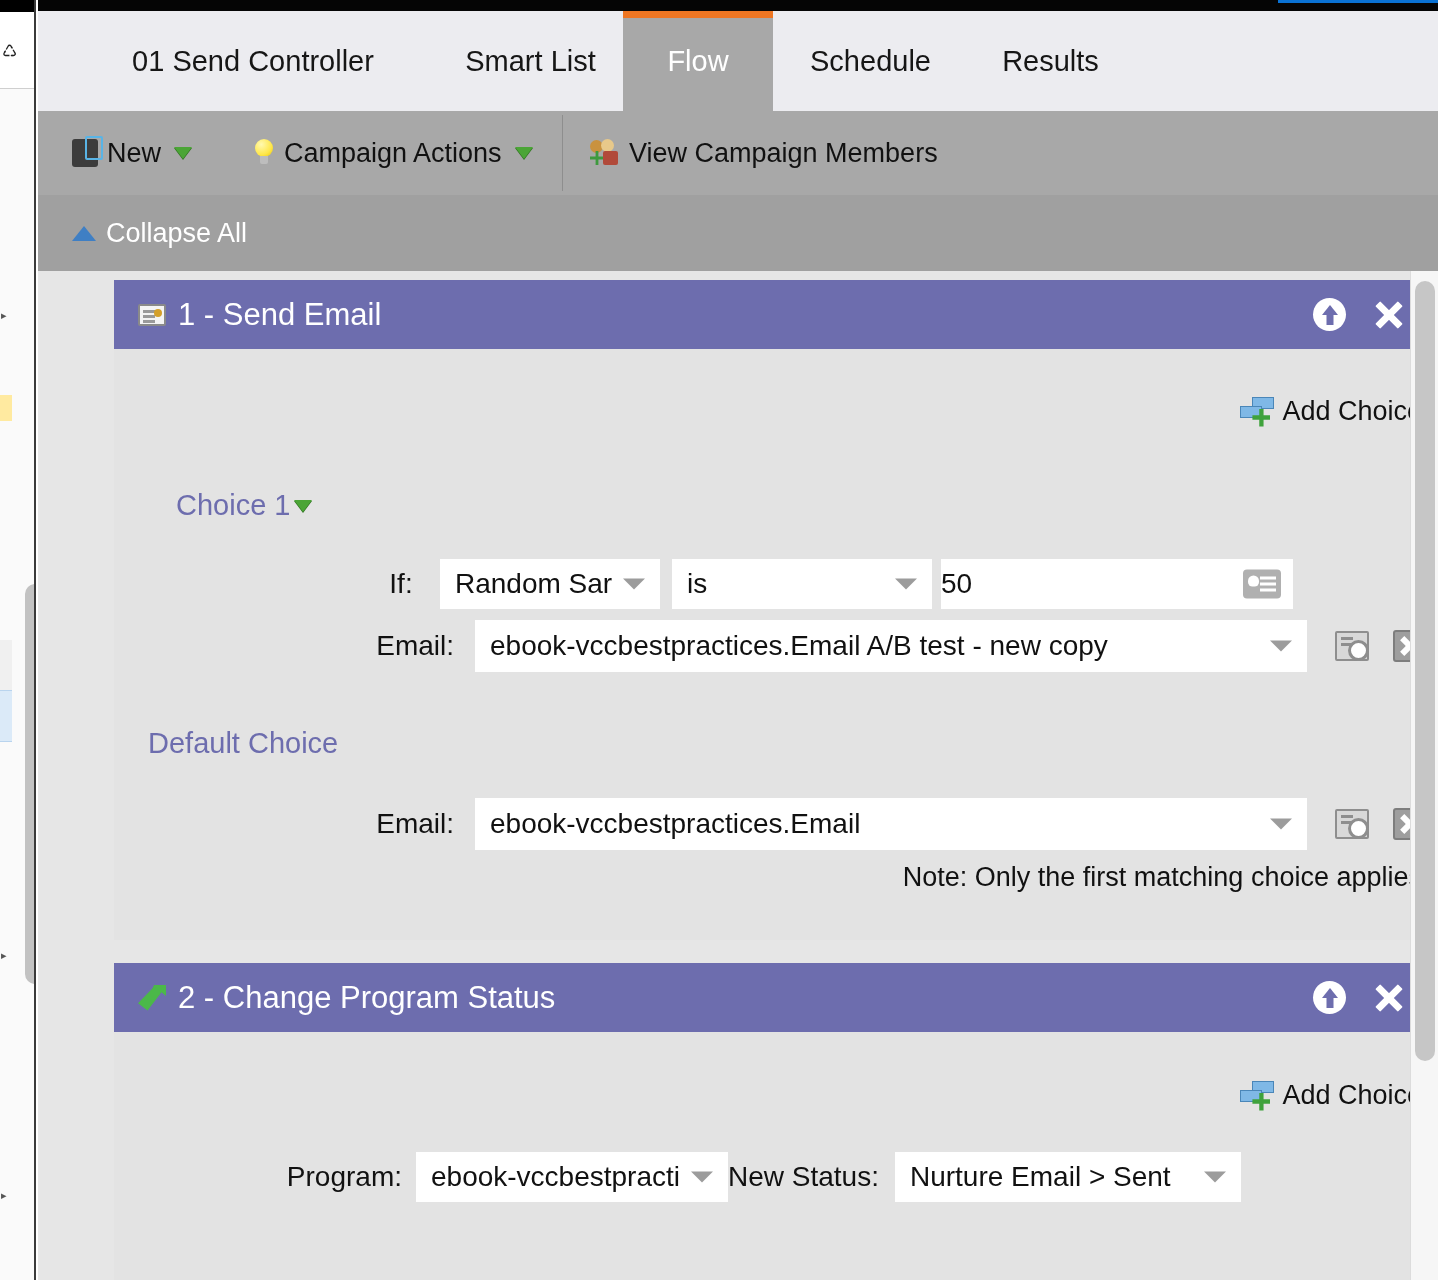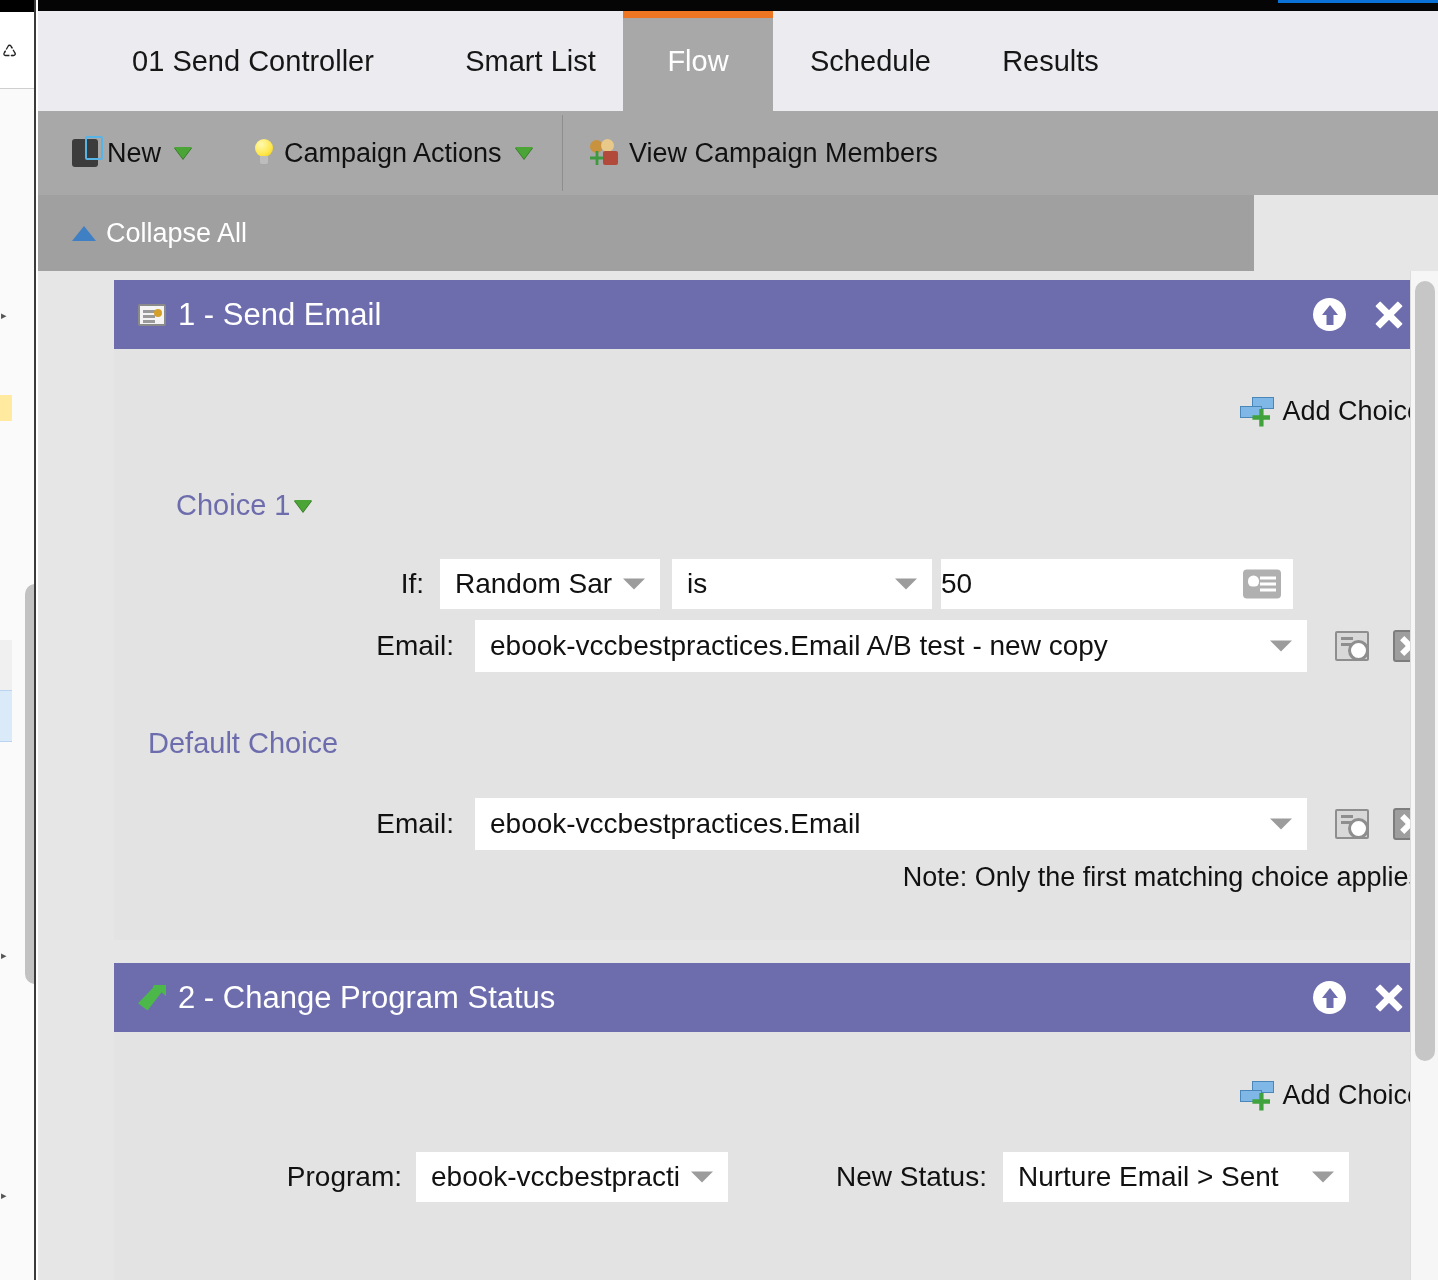--- a/index.html
+++ b/index.html
@@ -121,21 +121,21 @@
   .ic-members {
     position:relative; width:30px; height:28px;
   }
   .ic-members .m1{position:absolute;left:0;top:1px;width:13px;height:13px;border-radius:50%;background:#c9923f;}
   .ic-members .m2{position:absolute;left:11px;top:0px;width:13px;height:13px;border-radius:50%;background:#e8c98a;}
   .ic-members .m3{position:absolute;left:0;top:12px;width:14px;height:14px;background:#3e9a3e;clip-path:polygon(40% 0,60% 0,60% 40%,100% 40%,100% 60%,60% 60%,60% 100%,40% 100%,40% 60%,0 60%,0 40%,40% 40%);}
   .ic-members .m4{position:absolute;left:13px;top:12px;width:15px;height:14px;background:#b14a3a;border-radius:2px;}
 
   
   #collapsebar {
-    position:absolute; left:0; top:195px; width:1216px; height:76px;
+    position:absolute; left:0; top:195px; width:1400px; height:76px;
     background:#a0a0a0;
   }
   .col-item {
     position:absolute; top:0; height:76px;
     display:flex; align-items:center; gap:10px;
     font-size:27px; color:#ffffff; white-space:nowrap;
   }
   .tri-up {
     width:0;height:0;
     border-left:12px solid transparent;
@@ -402,21 +402,21 @@
           </span>
           <span>Add Choice</span>
         </div>
 
         <div class="choice-label" style="left:62px; top:140px">
           <span>Choice 1</span>
           <span class="caret-green"></span>
         </div>
 
         <div class="field-row" style="left:264px; top:210px; width:1070px">
-          <span class="field-label" style="width:46px; text-align:right">If:</span>
+          <span class="field-label" style="width:46px; text-align:center">If:</span>
           <span class="ddl" style="margin-left:16px; width:220px; height:50px">
             <span class="val" style="max-width:165px">Random Sar</span>
             <span class="caret-gray"></span>
           </span>
           <span class="ddl" style="margin-left:12px; width:260px; height:50px">
             <span class="val" style="max-width:185px">is</span>
             <span class="caret-gray"></span>
           </span>
           <span class="txtfield" style="margin-left:9px; width:352px; height:50px">
             <span class="val">50</span>
@@ -473,21 +473,21 @@
           </span>
           <span>Add Choice</span>
         </div>
 
         <div class="field-row" style="left:128px; top:120px; width:1180px">
           <span class="field-label" style="width:160px; text-align:right">Program:</span>
           <span class="ddl" style="margin-left:14px; width:312px; height:50px">
             <span class="val" style="max-width:250px">ebook-vccbestpractice</span>
             <span class="caret-gray"></span>
           </span>
-          <span class="field-label" style="margin-left:108px">New Status:</span>
+          <span class="field-label" style="">New Status:</span>
           <span class="ddl" style="margin-left:16px; width:346px; height:50px">
             <span class="val" style="max-width:280px">Nurture Email &gt; Sent</span>
             <span class="caret-gray"></span>
           </span>
         </div>
       </div>
     </div>
   </div>
 
   <div id="flow-scrollbar">

